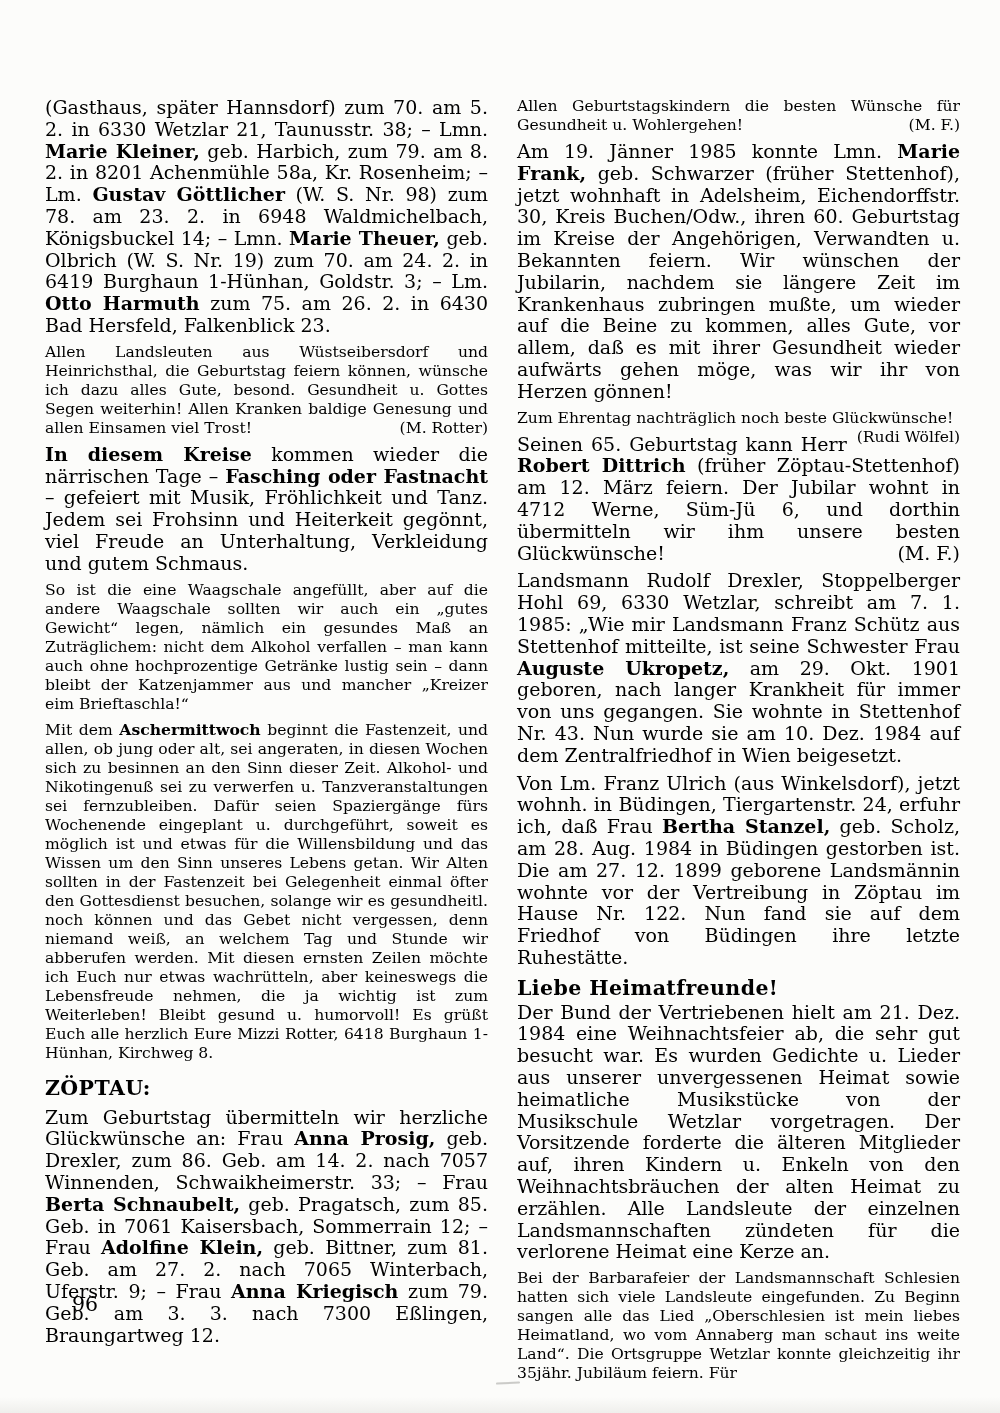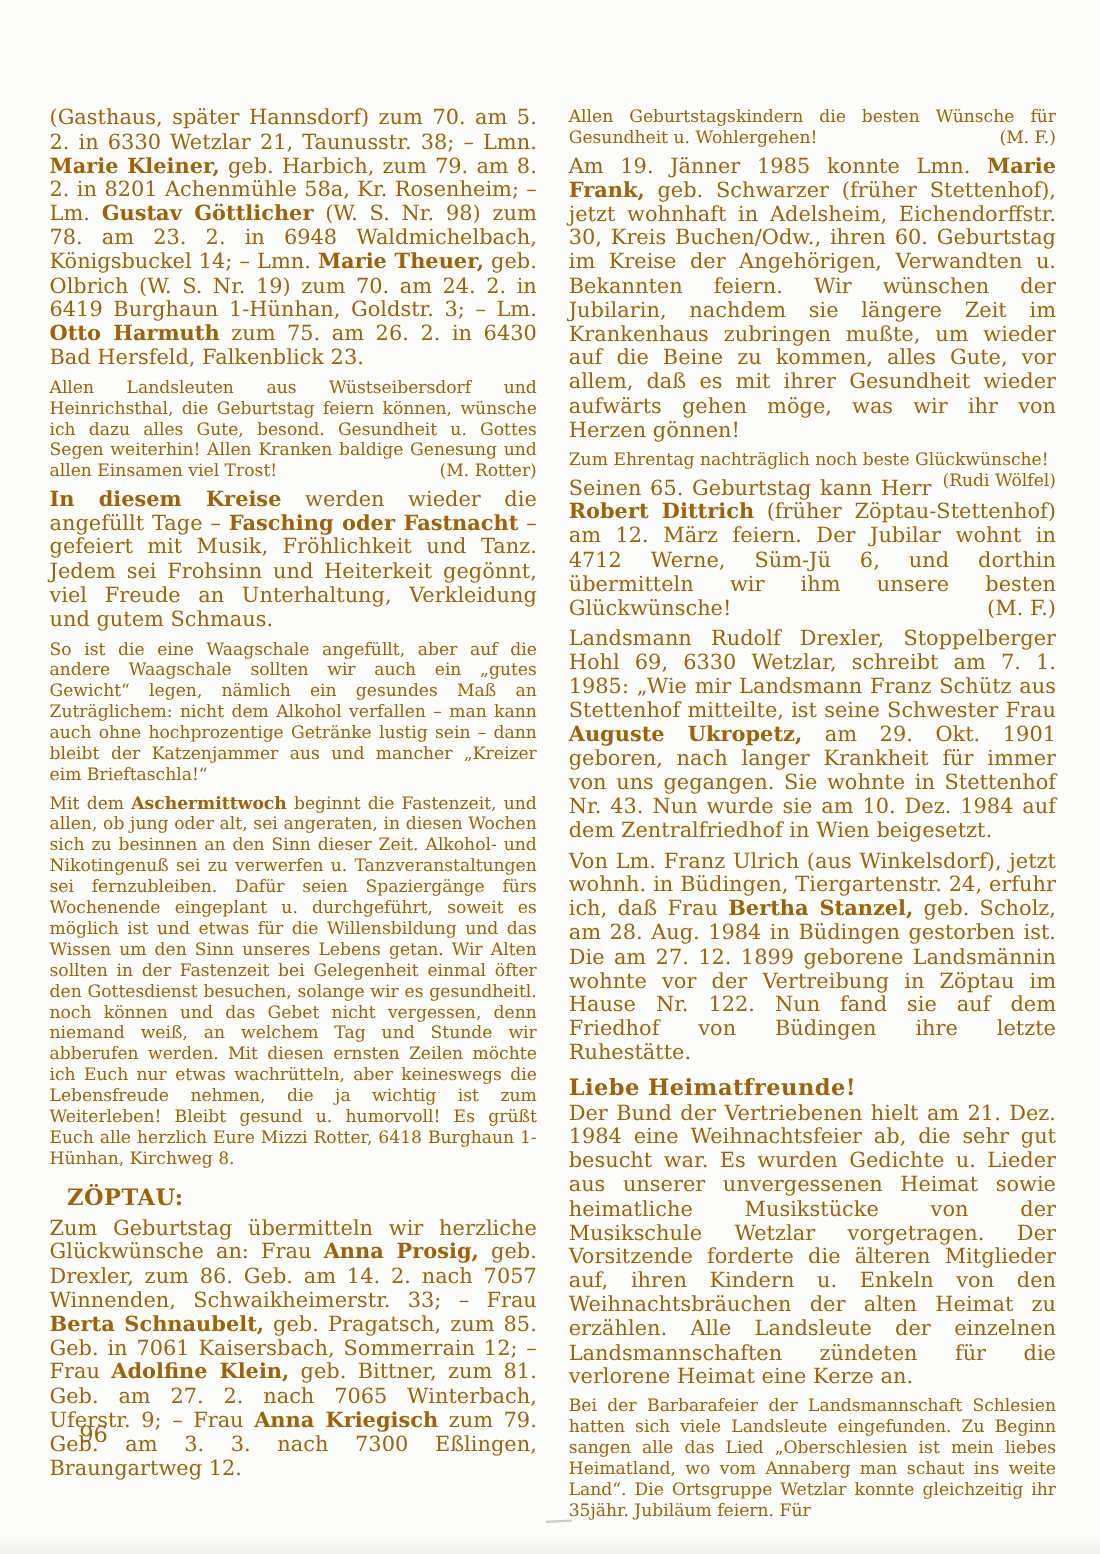--- a/index.html
+++ b/index.html
@@ -1,21 +1,21 @@
 <!DOCTYPE html>
 <html><head>
 <meta charset="utf-8">
 <style>
   html, body { margin: 0; padding: 0; background: #ffffff; }
   .page {
     position: relative;
     width: 1000px;
     height: 1413px;
     background: #fcfcfa;
-    color: #a16207;
+    color: #000000;
     font-family: "DejaVu Serif", serif;
     overflow: hidden;
   }
   .cols {
     position: absolute;
     left: 45px;
     top: 97px;
     width: 915px;
     display: flex;
     gap: 29px;
@@ -26,21 +26,21 @@
     margin: 0 0 6px 0;
     -webkit-hyphens: none;
     hyphens: none;
   }
   .para.large { font-size: 19px; line-height: 21.8px; }
   .para.small { font-size: 15.6px; line-height: 19px; }
   .para.heading {
     font-weight: bold;
     font-size: 20.5px;
     line-height: 23px;
-    margin: 14px 0 7px 16px;
+    margin: 14px 0 7px 0;
     text-align: left;
     letter-spacing: 0.4px;
   }
   .para.heading.tight { margin: 8px 0 2px 0; }
   .b { font-weight: bold; }
   .attr { float: right; padding-left: 10px; }
   .page-number {
     position: absolute;
     left: 72px;
     top: 1292px;
@@ -66,21 +66,21 @@
   }
 </style>
 </head>
 <body>
 
 <div class="page">
   <div class="cols">
     <div class="col" id="col-left">
         <div class="para large"><span>(Gasthaus, später Hannsdorf) zum 70. am 5. 2. in 6330 Wetzlar 21, Taunusstr. 38; – Lmn. </span><span class="b">Marie Kleiner,</span><span> geb. Harbich, zum 79. am 8. 2. in 8201 Achenmühle 58a, Kr. Rosenheim; – Lm. </span><span class="b">Gustav Göttlicher</span><span> (W. S. Nr. 98) zum 78. am 23. 2. in 6948 Waldmichelbach, Königsbuckel 14; – Lmn. </span><span class="b">Marie Theuer,</span><span> geb. Olbrich (W. S. Nr. 19) zum 70. am 24. 2. in 6419 Burghaun 1-Hünhan, Goldstr. 3; – Lm. </span><span class="b">Otto Harmuth</span><span> zum 75. am 26. 2. in 6430 Bad Hersfeld, Falkenblick 23.</span></div>
         <div class="para small"><span>Allen Landsleuten aus Wüstseibersdorf und Heinrichsthal, die Geburtstag feiern können, wünsche ich dazu alles Gute, besond. Gesundheit u. Gottes Segen weiterhin! Allen Kranken baldige Genesung und allen Einsamen viel Trost!</span><span class="attr">(M. Rotter)</span></div>
-        <div class="para large"><span class="b">In diesem Kreise</span><span> werden wieder die angefüllt Tage – </span><span class="b">Fasching oder Fastnacht</span><span> – gefeiert mit Musik, Fröhlichkeit und Tanz. Jedem sei Frohsinn und Heiterkeit gegönnt, viel Freude an Unterhaltung, Verkleidung und gutem Schmaus.</span></div>
+        <div class="para large"><span class="b">In diesem Kreise</span><span> kommen wieder die närrischen Tage – </span><span class="b">Fasching oder Fastnacht</span><span> – gefeiert mit Musik, Fröhlichkeit und Tanz. Jedem sei Frohsinn und Heiterkeit gegönnt, viel Freude an Unterhaltung, Verkleidung und gutem Schmaus.</span></div>
         <div class="para small"><span>So ist die eine Waagschale angefüllt, aber auf die andere Waagschale sollten wir auch ein „gutes Gewicht“ legen, nämlich ein gesundes Maß an Zuträglichem: nicht dem Alkohol verfallen – man kann auch ohne hochprozentige Getränke lustig sein – dann bleibt der Katzenjammer aus und mancher „Kreizer eim Brieftaschla!“</span></div>
         <div class="para small"><span>Mit dem </span><span class="b">Aschermittwoch</span><span> beginnt die Fastenzeit, und allen, ob jung oder alt, sei angeraten, in diesen Wochen sich zu besinnen an den Sinn dieser Zeit. Alkohol- und Nikotingenuß sei zu verwerfen u. Tanzveranstaltungen sei fernzubleiben. Dafür seien Spaziergänge fürs Wochenende eingeplant u. durchgeführt, soweit es möglich ist und etwas für die Willensbildung und das Wissen um den Sinn unseres Lebens getan. Wir Alten sollten in der Fastenzeit bei Gelegenheit einmal öfter den Gottesdienst besuchen, solange wir es gesundheitl. noch können und das Gebet nicht vergessen, denn niemand weiß, an welchem Tag und Stunde wir abberufen werden. Mit diesen ernsten Zeilen möchte ich Euch nur etwas wachrütteln, aber keineswegs die Lebensfreude nehmen, die ja wichtig ist zum Weiterleben! Bleibt gesund u. humorvoll! Es grüßt Euch alle herzlich Eure Mizzi Rotter, 6418 Burghaun 1-Hünhan, Kirchweg 8.</span></div>
         <div class="para large heading"><span>ZÖPTAU:</span></div>
         <div class="para large"><span>Zum Geburtstag übermitteln wir herzliche Glückwünsche an: Frau </span><span class="b">Anna Prosig,</span><span> geb. Drexler, zum 86. Geb. am 14. 2. nach 7057 Winnenden, Schwaikheimerstr. 33; – Frau </span><span class="b">Berta Schnaubelt,</span><span> geb. Pragatsch, zum 85. Geb. in 7061 Kaisersbach, Sommerrain 12; – Frau </span><span class="b">Adolfine Klein,</span><span> geb. Bittner, zum 81. Geb. am 27. 2. nach 7065 Winterbach, Uferstr. 9; – Frau </span><span class="b">Anna Kriegisch</span><span> zum 79. Geb. am 3. 3. nach 7300 Eßlingen, Braungartweg 12.</span></div>
       </div>
     <div class="col" id="col-right">
         <div class="para small"><span>Allen Geburtstagskindern die besten Wünsche für Gesundheit u. Wohlergehen!</span><span class="attr">(M. F.)</span></div>
         <div class="para large"><span>Am 19. Jänner 1985 konnte Lmn. </span><span class="b">Marie Frank,</span><span> geb. Schwarzer (früher Stettenhof), jetzt wohnhaft in Adelsheim, Eichendorffstr. 30, Kreis Buchen/Odw., ihren 60. Geburtstag im Kreise der Angehörigen, Verwandten u. Bekannten feiern. Wir wünschen der Jubilarin, nachdem sie längere Zeit im Krankenhaus zubringen mußte, um wieder auf die Beine zu kommen, alles Gute, vor allem, daß es mit ihrer Gesundheit wieder aufwärts gehen möge, was wir ihr von Herzen gönnen!</span></div>
         <div class="para small"><span>Zum Ehrentag nachträglich noch beste Glückwünsche!</span><span class="attr">(Rudi Wölfel)</span></div>
         <div class="para large"><span>Seinen 65. Geburtstag kann Herr </span><span class="b">Robert Dittrich</span><span> (früher Zöptau-Stettenhof) am 12. März feiern. Der Jubilar wohnt in 4712 Werne, Süm-Jü 6, und dorthin übermitteln wir ihm unsere besten Glückwünsche!</span><span class="attr">(M. F.)</span></div>

